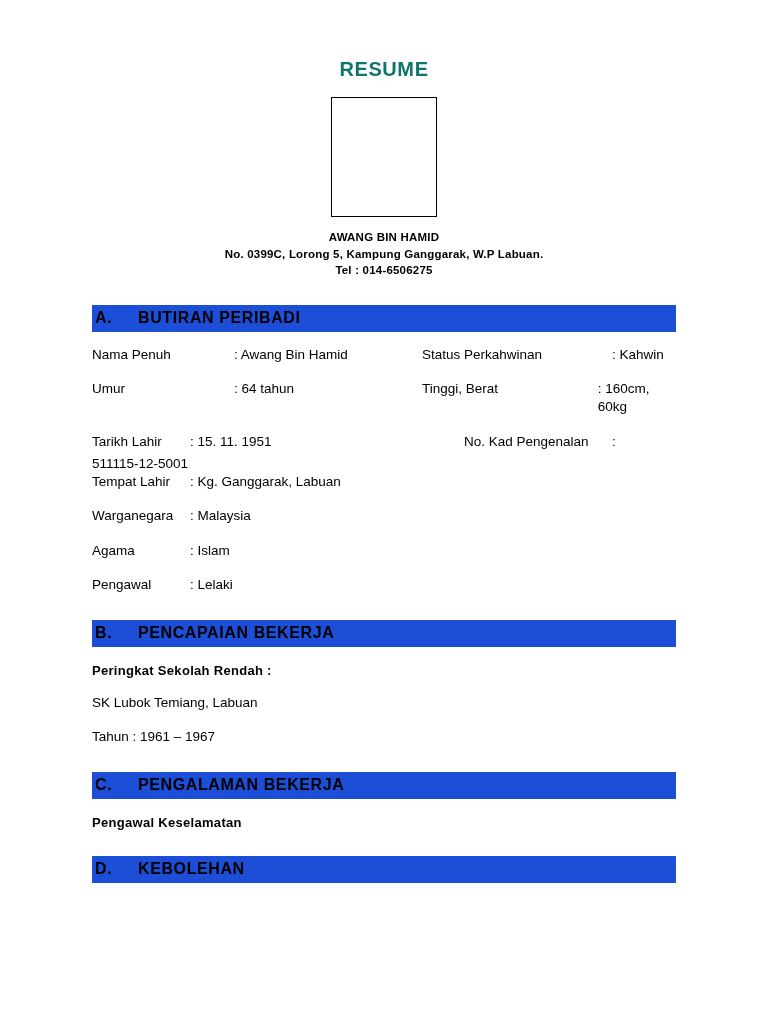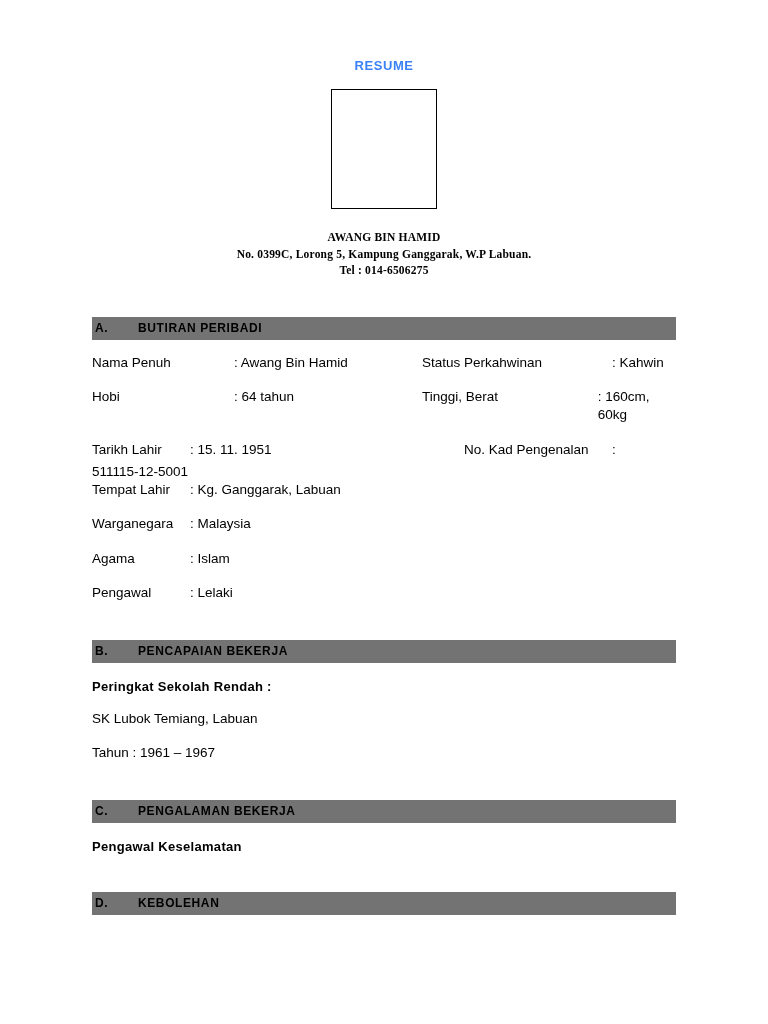--- a/index.html
+++ b/index.html
@@ -18,49 +18,48 @@
   .page {
     position: relative;
     width: 768px;
     height: 1024px;
     box-sizing: border-box;
     padding: 0 92px;
   }
   .doc-title {
     text-align: center;
     font-weight: bold;
-    font-size: 13px;
+    font-size: 20px;
     letter-spacing: 0.6px;
     margin-top: 58px;
-    color: #3b82f6;
+    color: #0f766e;
   }
   .photo-box {
     width: 104px;
     height: 118px;
     border: 1px solid #000;
     margin: 16px auto 0 auto;
     background: #fff;
   }
   .name-block {
     text-align: center;
-    margin-top: 20px;
+    margin-top: 12px;
     line-height: 1.45;
-    font-family: Liberation Serif, serif;
   }
   .name-block .line {
     font-weight: bold;
     font-size: 11.5px;
     letter-spacing: 0.2px;
   }
   .section-bar {
-    background: #737373;
-    margin-top: 38px;
+    background: #1d4ed8;
+    margin-top: 26px;
     padding: 4px 0 5px 0;
     font-weight: bold;
-    font-size: 12px;
+    font-size: 16px;
     letter-spacing: 0.6px;
   }
   .section-bar .letter {
     display: inline-block;
     width: 46px;
     padding-left: 3px;
     box-sizing: border-box;
   }
   .rows {
     margin-top: 14px;
@@ -146,21 +145,21 @@
         <span class="val">: Awang Bin Hamid</span>
       </div>
       <div class="col-right">
         <span class="lbl">Status Perkahwinan</span>
         <span class="val">: Kahwin</span>
       </div>
     </div>
 
     <div class="row">
       <div class="col-left">
-        <span class="lbl">Hobi</span>
+        <span class="lbl">Umur</span>
         <span class="val">: 64 tahun</span>
       </div>
       <div class="col-right">
         <span class="lbl">Tinggi, Berat</span>
         <span class="val">: 160cm, 60kg</span>
       </div>
     </div>
 
     <div class="kadline">
       <div class="a">

